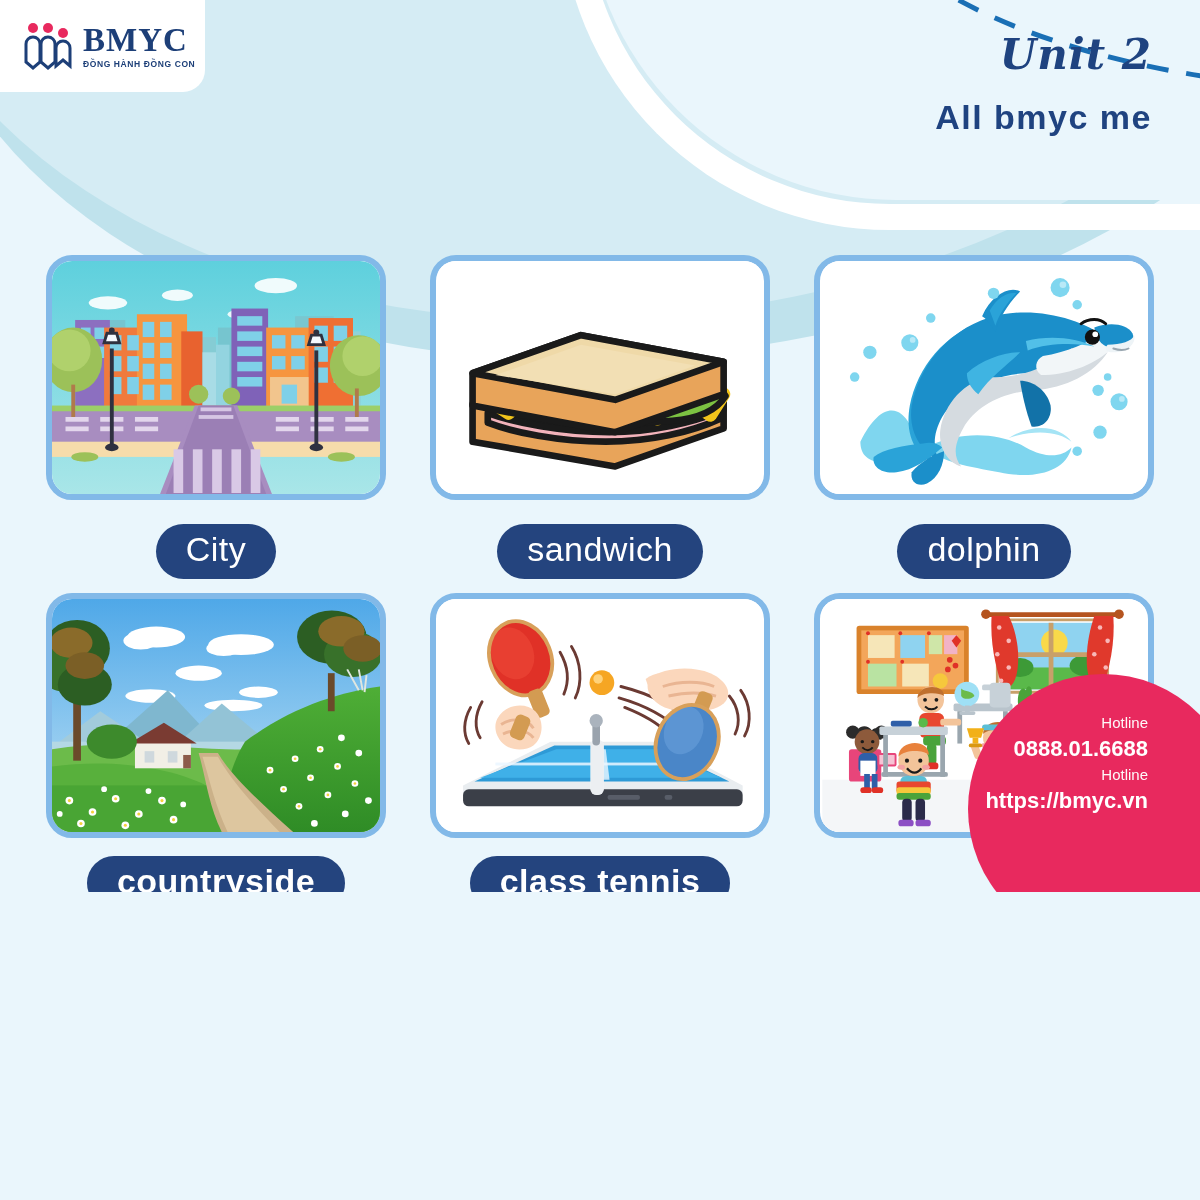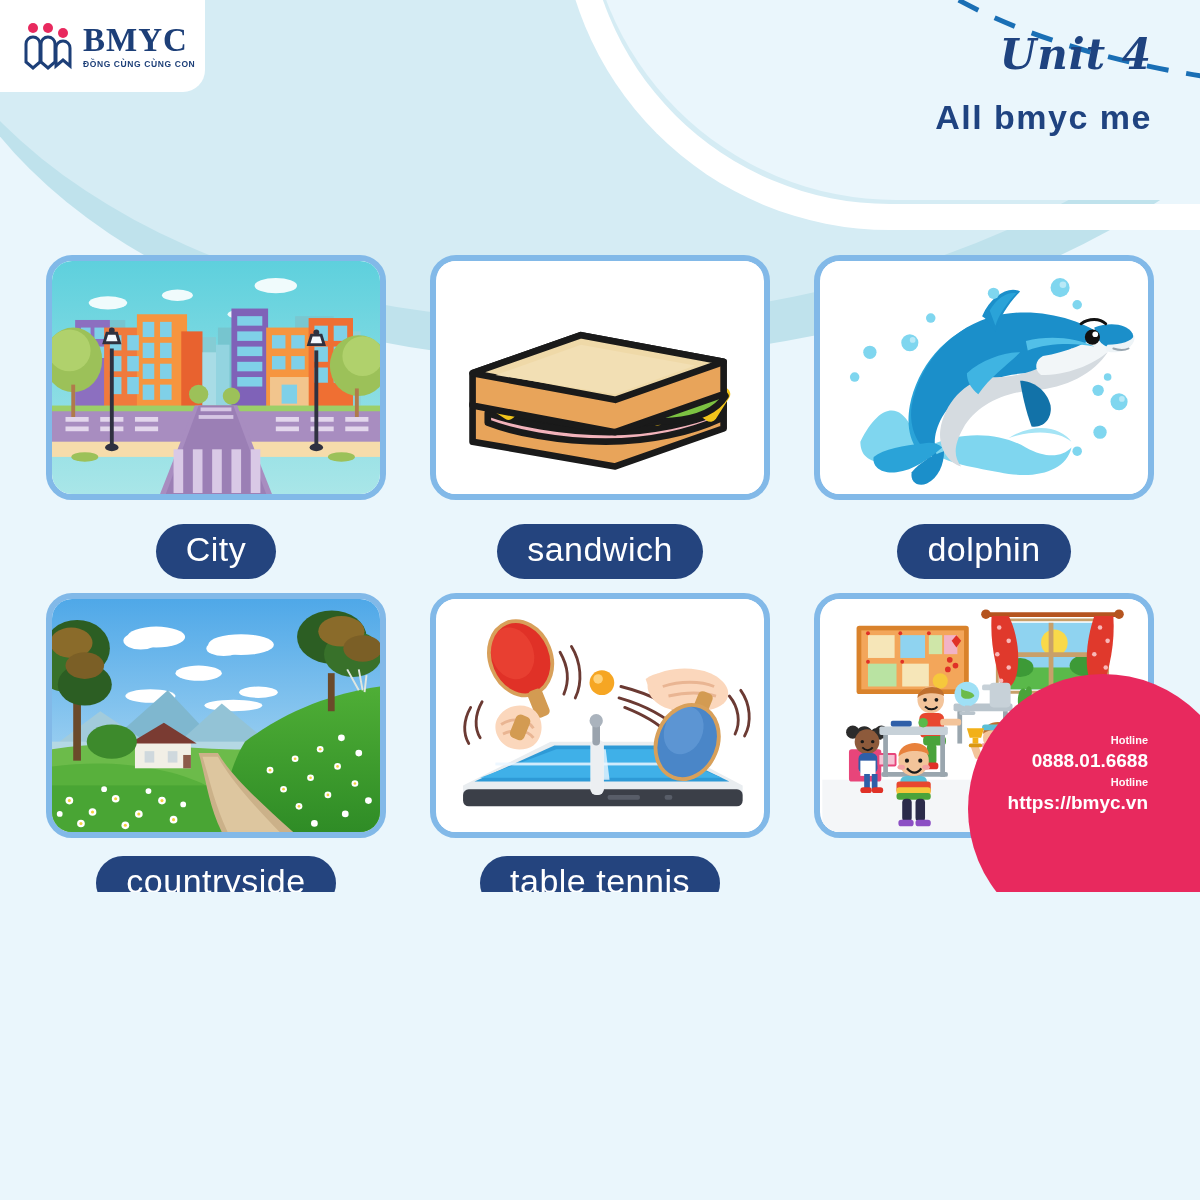--- a/index.html
+++ b/index.html
@@ -122,36 +122,36 @@
     background:#24447e;
     color:#ffffff;
     border-radius:40px;
     padding:8px 30px 11px 30px;
     font-size:34px;
     line-height:1.05;
     font-family:"Liberation Sans", sans-serif;
     letter-spacing:0.5px;
     white-space:nowrap;
   }
-  .row2 .label{margin-top:18px;}
+  .row2 .label{margin-top:18px;font-weight:bold;}
 
   
   .contact{
     position:absolute;right:-38px;bottom:-52px;
     width:270px;height:270px;border-radius:50%;
     background:#e8295e;
     z-index:8;
   }
   .contact-inner{
     position:absolute;right:52px;bottom:76px;
     width:190px;text-align:right;color:#ffffff;
     z-index:9;
   }
-  .c-lbl{font-size:11px;font-weight:700;line-height:1.5;opacity:.97;}
-  .c-val{font-size:19px;font-weight:700;line-height:1.35;}
+  .c-lbl{font-size:15px;font-weight:400;line-height:1.5;opacity:.97;}
+  .c-val{font-size:22px;font-weight:700;line-height:1.35;}
 </style>
 </head>
 <body>
 
 <div id="stage">
 
   <div class="bg-teal"></div>
   <div class="bg-blob-ring"></div>
   <div class="bg-blob-white"></div>
   <div class="bg-blob"></div>
@@ -172,25 +172,25 @@
         <circle cx="11" cy="6" r="5" fill="#e8295e"></circle>
         <circle cx="26" cy="6" r="5" fill="#e8295e"></circle>
         <circle cx="41" cy="11" r="5" fill="#e8295e"></circle>
         <path d="M4,22 a7,7 0 0 1 14,0 v18 l-7,6 l-7,-6 z" fill="none" stroke="#1d3f78" stroke-width="3"></path>
         <path d="M19,22 a7,7 0 0 1 14,0 v18 l-7,6 l-7,-6 z" fill="none" stroke="#1d3f78" stroke-width="3"></path>
         <path d="M34,26 a7,7 0 0 1 14,0 v18 l-7,-6 l-7,6 z" fill="none" stroke="#1d3f78" stroke-width="3"></path>
       </svg>
     </div>
     <div class="logo-text">
       <div class="logo-bmyc">BMYC</div>
-      <div class="logo-tag">ĐỒNG CÙNG CÙNG CON</div>
+      <div class="logo-tag">ĐỒNG HÀNH ĐỒNG CON</div>
     </div>
   </div>
 
-  <div class="unit-title">Unit 4</div>
+  <div class="unit-title">Unit 2</div>
   <div class="unit-sub">All bmyc me</div>
 
   <div class="grid">
 
     <div class="row row1">
 
       <div class="cell">
         <div class="card">
           <svg viewBox="0 0 340 245" preserveAspectRatio="none">
             <defs>
@@ -628,21 +628,21 @@
               <ellipse cx="258" cy="142" rx="20" ry="26" fill="#6ba3dd" opacity=".55"></ellipse>
               <ellipse cx="266" cy="152" rx="32" ry="40" fill="none" stroke="#d8a05a" stroke-width="4"></ellipse>
             </g>
 
             <g stroke="#6b3a33" stroke-width="3" fill="none" stroke-linecap="round">
               <path d="M306,102 C316,114 318,130 312,142"></path>
               <path d="M318,96 C328,110 330,130 322,144"></path>
             </g>
           </svg>
         </div>
-        <div class="label">table tennis</div>
+        <div class="label">class tennis</div>
       </div>
 
       <div class="cell">
         <div class="card">
           <svg viewBox="0 0 340 245">
             <rect width="340" height="245" fill="#ffffff"></rect>
 
             <rect x="36" y="28" width="118" height="72" rx="3" fill="#d9822b"></rect>
             <rect x="41" y="33" width="108" height="62" fill="#f3a65a"></rect>
             <rect x="48" y="38" width="28" height="24" fill="#f6e6b8"></rect>

